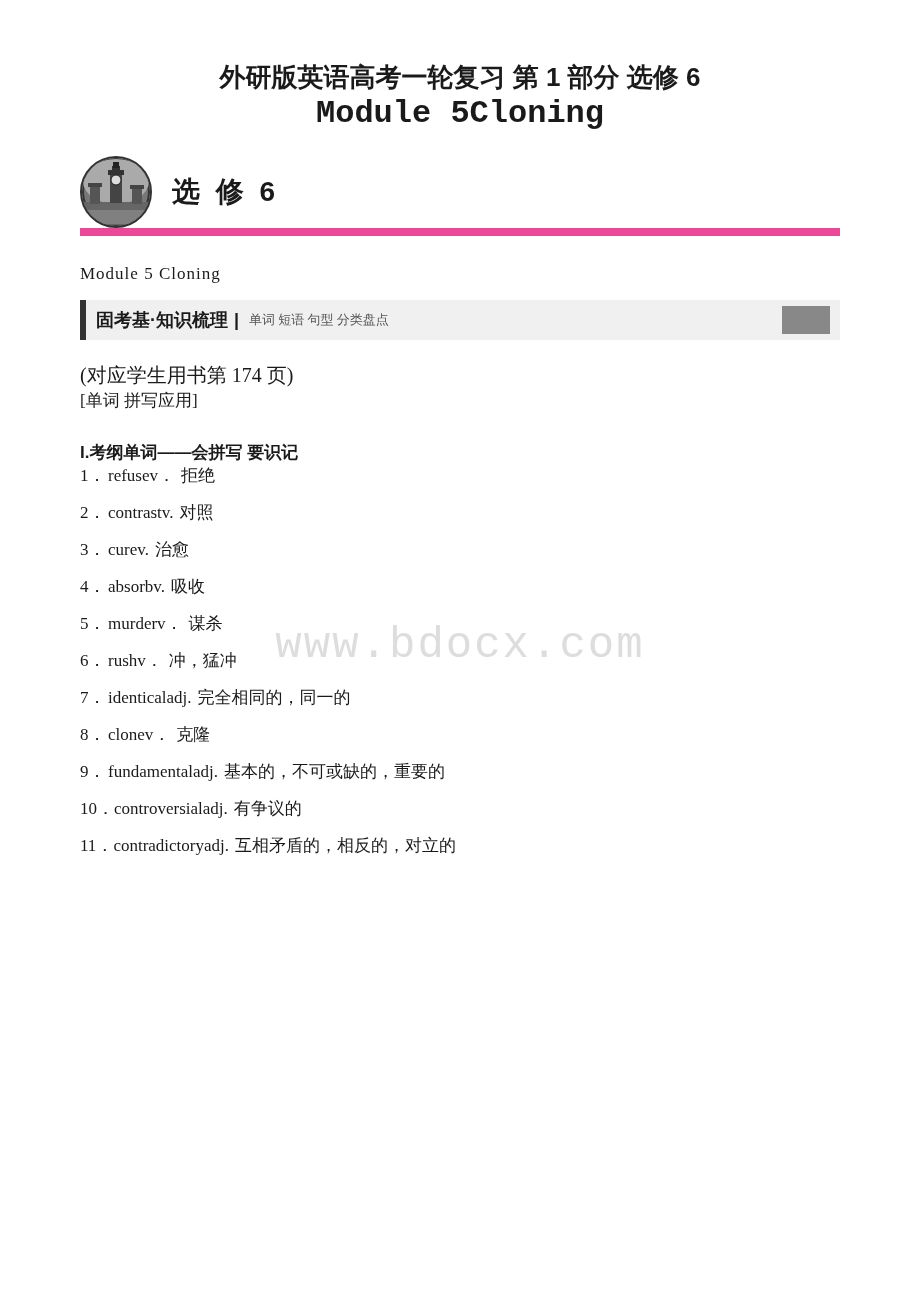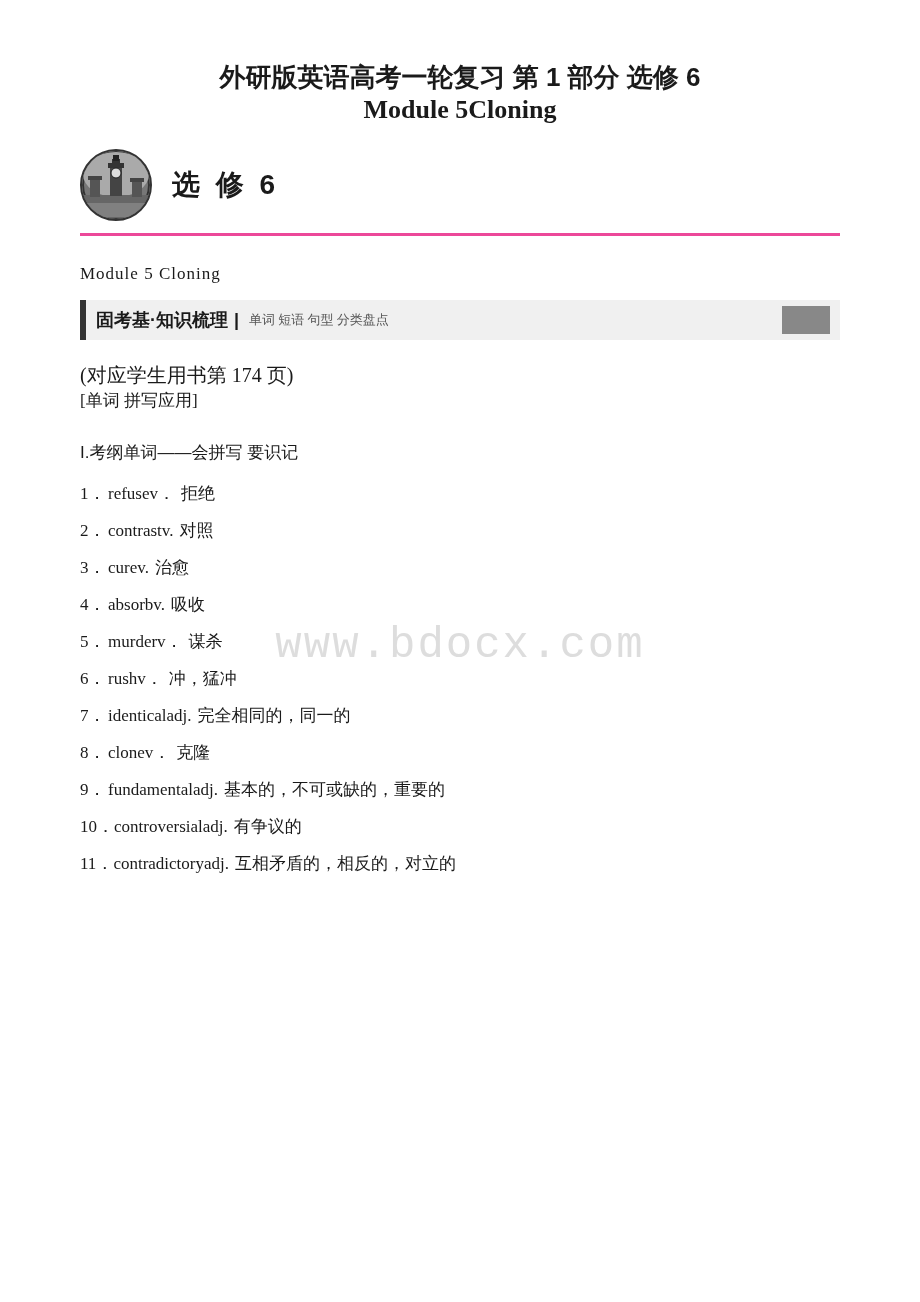--- a/index.html
+++ b/index.html
@@ -23,33 +23,33 @@
     }
 
     .page-title-line1 {
       font-size: 26px;
       font-weight: bold;
       font-family: "SimHei", "黑体", sans-serif;
       display: block;
     }
 
     .page-title-line2 {
-      font-size: 26px;
-      font-weight: bold;
-      font-family: Liberation Serif, serif;
+      font-size: 32px;
+      font-weight: bold;
+      font-family: Liberation Mono, monospace;
       display: block;
     }
 
     .header-section {
       display: flex;
       align-items: center;
       margin-top: 24px;
       margin-bottom: 4px;
-      border-bottom: 3px solid #ec4899;
-      padding-bottom: 12px;
+      border-bottom: 8px solid #ec4899;
+      padding-bottom: 0;
     }
 
     .header-image {
       width: 72px;
       height: 72px;
       border-radius: 50%;
       background: #888;
       overflow: hidden;
       flex-shrink: 0;
       display: flex;
@@ -115,22 +115,21 @@
     }
 
     .sub-section-title {
       font-size: 17px;
       margin-bottom: 29px;
       font-family: "SimSun", "宋体", serif;
     }
 
     .vocab-section-title {
       font-size: 17px;
-      font-weight: normal;
-      margin-bottom: 18px;
+      font-weight: bold;
       font-family: "SimHei", "黑体", sans-serif;
     }
 
     .vocab-list {
       list-style: none;
       padding: 0;
     }
 
     .vocab-item {
       font-size: 17px;

